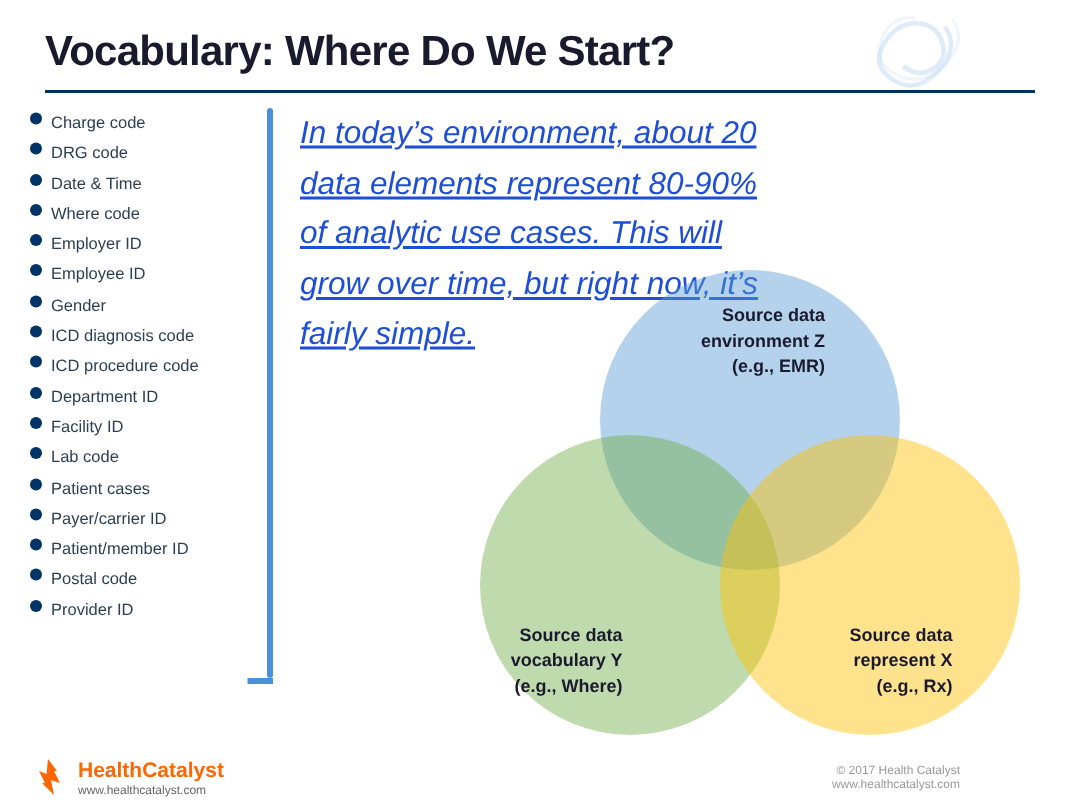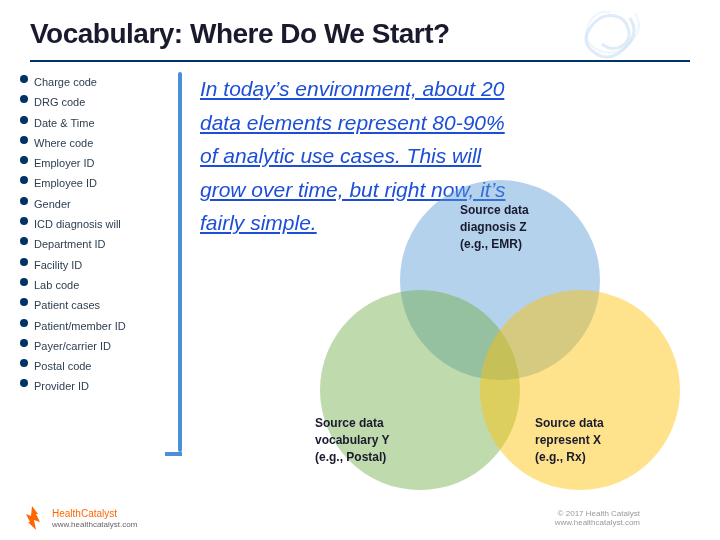--- a/index.html
+++ b/index.html
@@ -140,21 +140,21 @@
       background: #ffc000;
       top: 130px;
       left: 280px;
     }
 
     
     .venn-label {
       position: absolute;
       font-size: 12px;
       color: #1a1a2e;
-      text-align: left;
+      text-align: right;
       line-height: 1.4;
       font-weight: 600;
     }
 
     .label-z {
       top: 42px;
       left: 260px;
       width: 90px;
     }
 
@@ -187,22 +187,22 @@
       align-items: center;
       gap: 6px;
     }
 
     .footer-logo-icon {
       width: 28px;
       height: 28px;
     }
 
     .footer-logo-text {
-      font-size: 10px;
-      font-weight: normal;
+      font-size: 14px;
+      font-weight: bold;
       color: #ff6600;
       line-height: 1.2;
     }
 
     .footer-logo-sub {
       font-size: 8px;
       color: #666;
     }
 
     .footer-copyright {
@@ -257,45 +257,49 @@
     <div class="sidebar-item">
       <span class="bullet"></span>
       <span>Employee ID</span>
     </div>
     <div class="sidebar-item">
       <span class="bullet"></span>
       <span>Gender</span>
     </div>
     <div class="sidebar-item">
       <span class="bullet"></span>
-      <span>ICD diagnosis will</span>
+      <span>ICD diagnosis code</span>
+    </div>
+    <div class="sidebar-item">
+      <span class="bullet"></span>
+      <span>ICD procedure code</span>
     </div>
     <div class="sidebar-item">
       <span class="bullet"></span>
       <span>Department ID</span>
     </div>
     <div class="sidebar-item">
       <span class="bullet"></span>
       <span>Facility ID</span>
     </div>
     <div class="sidebar-item">
       <span class="bullet"></span>
       <span>Lab code</span>
     </div>
     <div class="sidebar-item">
       <span class="bullet"></span>
       <span>Patient cases</span>
     </div>
     <div class="sidebar-item">
       <span class="bullet"></span>
+      <span>Payer/carrier ID</span>
+    </div>
+    <div class="sidebar-item">
+      <span class="bullet"></span>
       <span>Patient/member ID</span>
-    </div>
-    <div class="sidebar-item">
-      <span class="bullet"></span>
-      <span>Payer/carrier ID</span>
     </div>
     <div class="sidebar-item">
       <span class="bullet"></span>
       <span>Postal code</span>
     </div>
     <div class="sidebar-item">
       <span class="bullet"></span>
       <span>Provider ID</span>
     </div>
   </div>
@@ -307,28 +311,28 @@
     <p>In today’s environment, about 20 data elements represent 80-90% of analytic use cases. This will grow over time, but right now, it’s fairly simple.</p>
   </div>
 
   <div class="venn">
     <div class="circle circle-z"></div>
     <div class="circle circle-y"></div>
     <div class="circle circle-x"></div>
 
     <div class="venn-label label-z">
       <span>Source data</span><br>
-      <span>diagnosis Z</span><br>
+      <span>environment Z</span><br>
       <span>(e.g., EMR)</span>
     </div>
 
     <div class="venn-label label-y">
       <span>Source data</span><br>
       <span>vocabulary Y</span><br>
-      <span>(e.g., Postal)</span>
+      <span>(e.g., Where)</span>
     </div>
 
     <div class="venn-label label-x">
       <span>Source data</span><br>
       <span>represent X</span><br>
       <span>(e.g., Rx)</span>
     </div>
   </div>
 
   <div class="footer">

